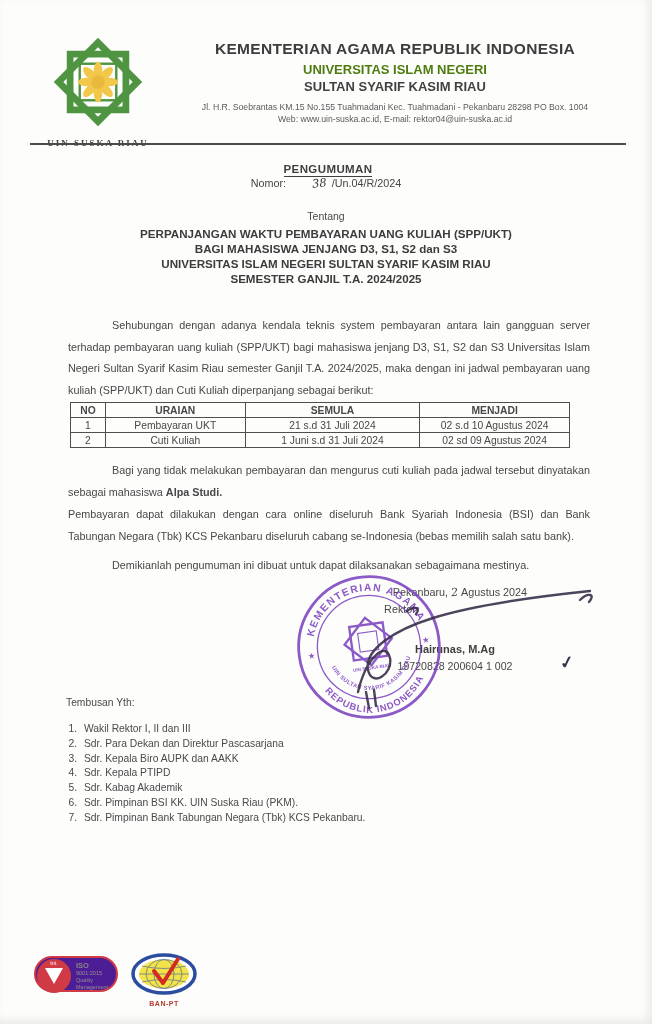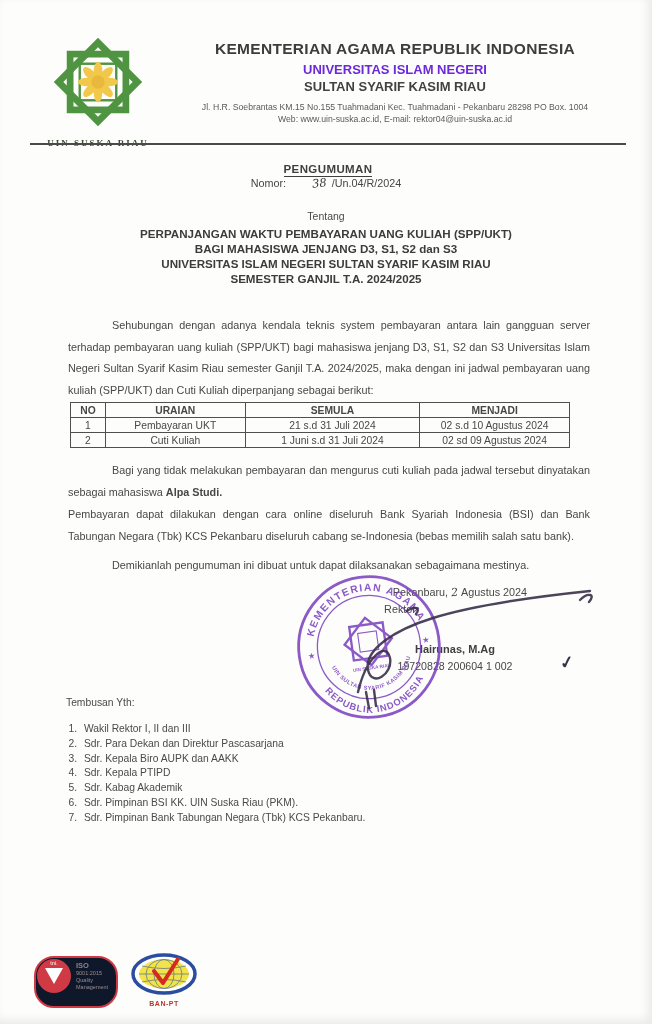--- a/index.html
+++ b/index.html
@@ -9,21 +9,21 @@
     background:#fdfdfc; color:#434343; overflow:hidden;
     box-shadow: inset -4px -4px 10px rgba(0,0,0,0.08);
   }
   
   .letterhead { position:absolute; top:32px; left:34px; right:24px; display:flex; }
   .logo-wrap { width:128px; text-align:center; flex:0 0 auto; }
   .logo-caption { font-family:"Liberation Serif", serif; font-weight:bold; font-size:9px;
     letter-spacing:2px; color:#3c4a36; margin-top:2px; }
   .head-text { flex:1; text-align:center; padding-top:8px; }
   .head-ministry { font-size:15.5px; font-weight:bold; color:#3d3d3d; letter-spacing:0.3px; }
-  .head-univ1 { font-size:13px; font-weight:bold; color:#6d28d9; margin-top:4px; }
+  .head-univ1 { font-size:13px; font-weight:bold; color:#4d7c0f; margin-top:4px; }
   .head-univ2 { font-size:13px; font-weight:bold; color:#414141; margin-top:2px; }
   .head-addr { font-size:8.7px; color:#5a5a5a; margin-top:8px; }
   .head-web  { font-size:8.7px; color:#5a5a5a; margin-top:2px; }
   .rule { position:absolute; top:143px; left:30px; right:26px; border-top:2px solid #4a4a4a; }
   
   .ann-title { position:absolute; top:159px; left:4px; right:0; text-align:center; }
   .ann-title span { display:inline-block; font-size:11.5px; font-weight:bold; color:#3f3f3f;
     border-bottom:1.5px solid #3f3f3f; padding-bottom:1px; letter-spacing:0.4px; }
   .ann-number { position:absolute; top:176px; left:0; right:0; text-align:center;
     font-size:10.8px; color:#454545; }
@@ -64,22 +64,22 @@
     transform:rotate(-8deg); opacity:0.88; }
   .sig-scribble { position:absolute; inset:0; }
   .checkmark { position:absolute; top:82px; left:290px; font-size:17px; color:#39304a;
     transform:rotate(-10deg); font-weight:bold; }
   
   .tembusan { position:absolute; top:697px; left:66px; font-size:10.3px; color:#4a4a4a; }
   .tembusan-heading { margin-bottom:14px; }
   .tembusan ol { margin-left:14px; }
   .tembusan li { line-height:14.8px; padding-left:4px; }
   
-  .iso-logo { position:absolute; top:956px; left:34px; width:84px; height:52px;
-    border:2px solid #cf3a45; border-radius:20px; background:#0f172a; }
+  .iso-logo { position:absolute; top:956px; left:34px; width:84px; height:36px;
+    border:2px solid #cf3a45; border-radius:20px; background:#4c1d95; }
   .iso-circle { position:absolute; top:1px; left:1px; width:34px; height:34px;
     border-radius:50%; background:#cf3a45; text-align:center; }
   .iso-tni { font-size:5.5px; color:#fff; line-height:8px; }
   .iso-cone { width:0; height:0; margin:1px auto 0; border-left:9px solid transparent;
     border-right:9px solid transparent; border-top:16px solid #fff; }
   .iso-text { position:absolute; top:3px; left:40px; color:#9a8f90; }
   .iso-text .l1 { font-size:7.5px; font-weight:bold; color:#8d8486; }
   .iso-text .l2, .iso-text .l3, .iso-text .l4 { font-size:5.5px; line-height:7px; }
   .banpt-logo { position:absolute; top:953px; left:124px; width:80px; height:56px; text-align:center; }
   .banpt-label { font-size:7px; font-weight:bold; color:#b43a2e; letter-spacing:0.5px; margin-top:1px; }

